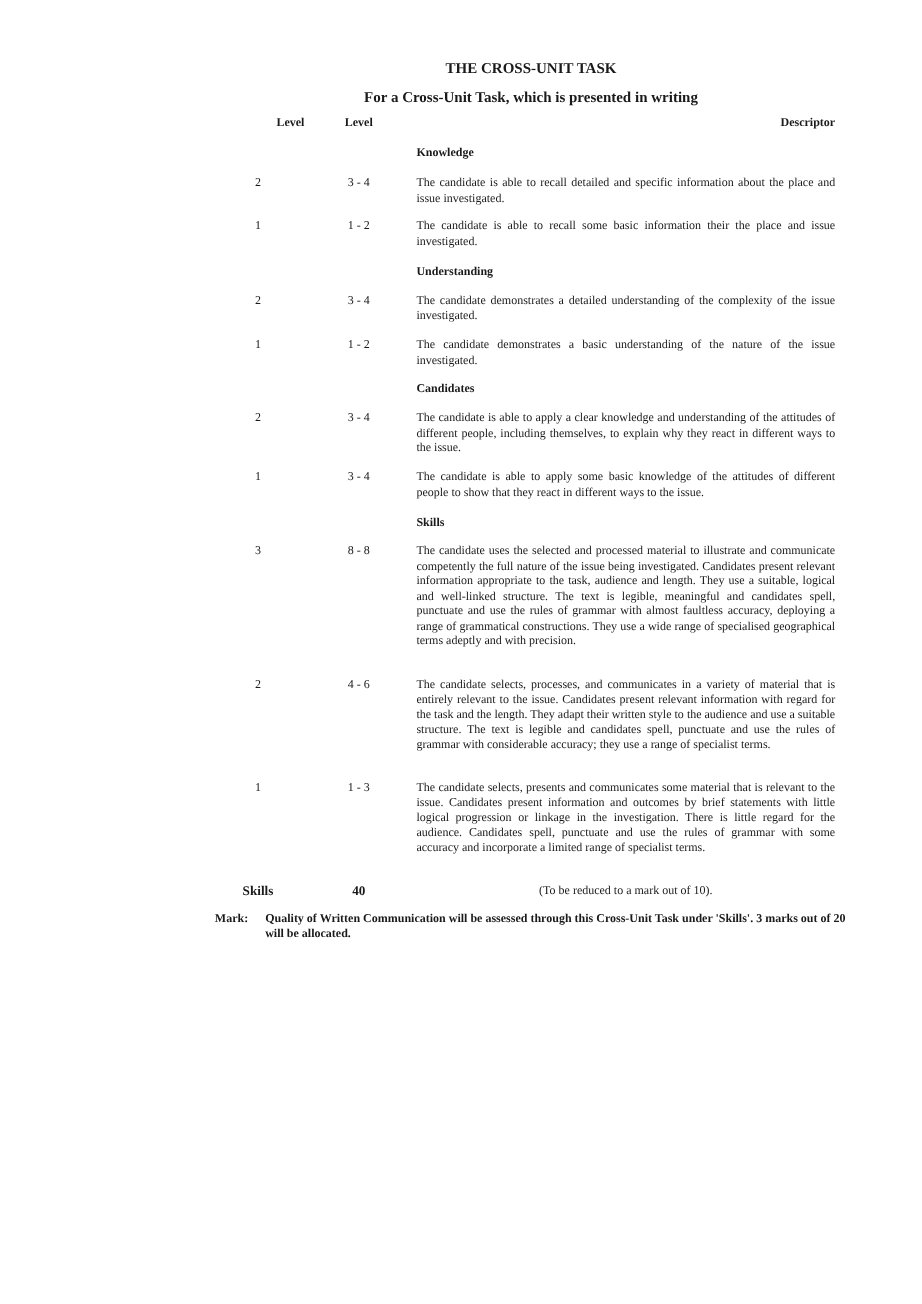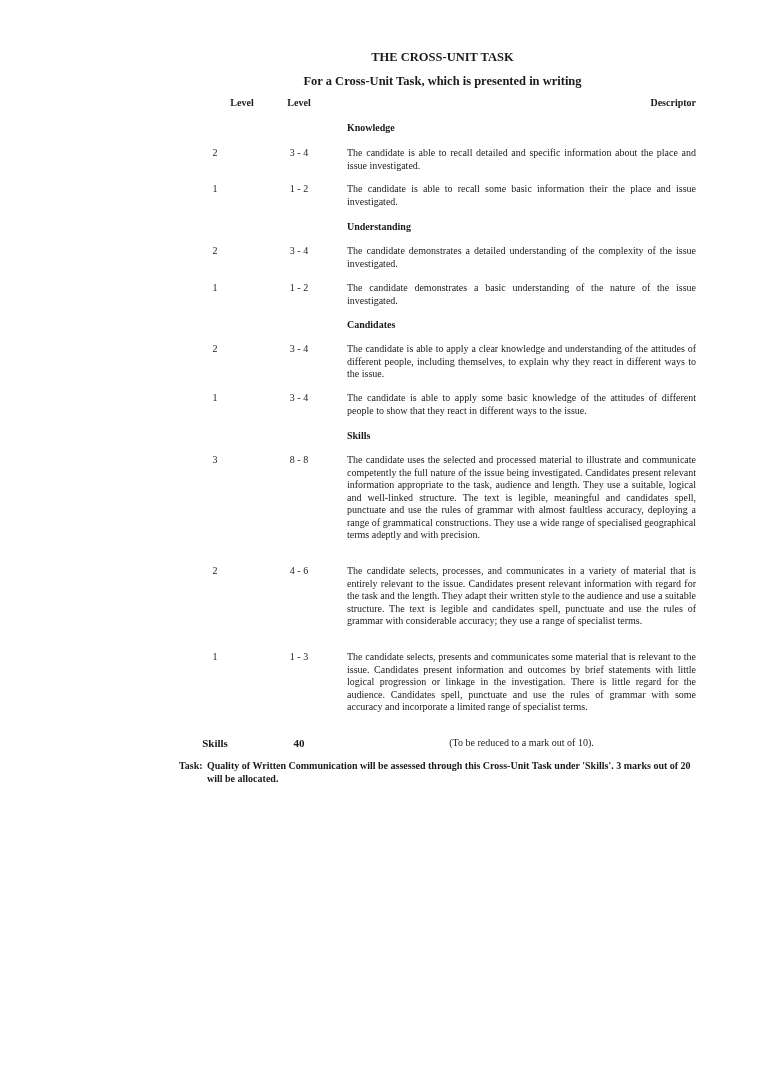--- a/index.html
+++ b/index.html
@@ -22,21 +22,21 @@
     .c-mark { position: absolute; left: 281px; width: 36px; text-align: center; }
     .c-desc { position: absolute; left: 347px; width: 349px; text-align: justify; }
     .hdr { font-weight: bold; font-size: 10px; }
     .section { font-weight: bold; }
     .total { font-weight: bold; font-size: 11px; }
     .note {
       position: absolute; top: 760px; left: 179px; width: 530px;
       font-size: 10px; line-height: 12.5px; font-weight: bold;
     }
     .note-label { position: absolute; left: 0; }
-    .note-text { position: absolute; left: 28px; width: 490px; }
+    .note-text { position: absolute; left: 42px; width: 490px; }
   </style>
 </head>
 <body>
 
 <div class="title">THE CROSS-UNIT TASK</div>
 <div class="subtitle">For a Cross-Unit Task, which is presented in writing</div>
 
 <div class="table">
 
   <div class="row hdr" style="position:absolute; top:0;">
@@ -107,15 +107,15 @@
   </div>
 
   <div class="row" style="position:absolute; top:640px; width:768px;">
     <span class="c-level total" style="left:195px;width:40px;">Skills</span>
     <span class="c-mark total">40</span>
     <span class="c-desc" style="text-align:center;">(To be reduced to a mark out of 10).</span>
   </div>
 </div>
 
 <div class="note">
-  <span class="note-label">Task:</span>
+  <span class="note-label">Mark:</span>
   <span class="note-text">Quality of Written Communication will be assessed through this Cross-Unit Task under 'Skills'. 3 marks out of 20 will be allocated.</span>
 </div>
 
 </body></html>

